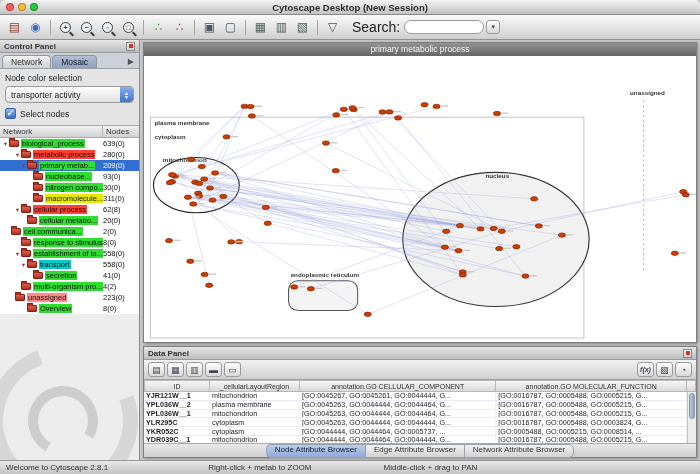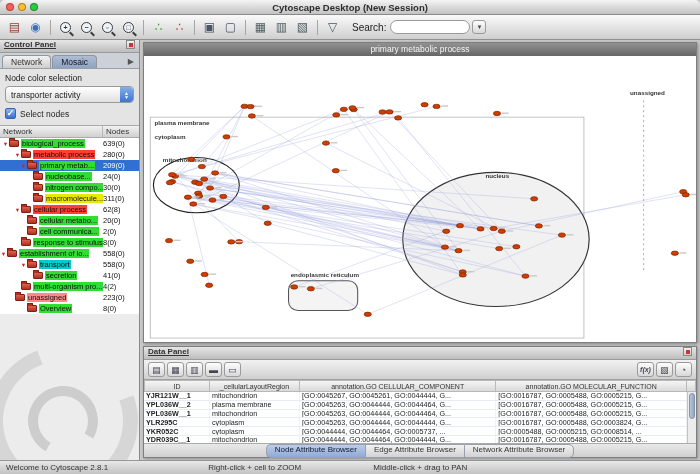--- a/index.html
+++ b/index.html
@@ -14,30 +14,30 @@
   .light.red{background:#f95f57}.light.yellow{background:#fbbd2e}.light.green{background:#2acb42}
   .titlebar-title { position:absolute; left:0; right:0; text-align:center; font-size:9.5px; font-weight:bold; color:#2e2e2e; line-height:15px; }
 
   
   .toolbar { height:25px; flex:0 0 25px; background:linear-gradient(#fafafa,#cfcfcf); border-bottom:1px solid #919191; display:flex; align-items:center; padding:0 5px; }
   .tb-icons { display:flex; align-items:center; gap:2px; }
   .tb-icon { width:19px; height:19px; display:flex; align-items:center; justify-content:center; font-size:12px; color:#444; border-radius:3px; }
   .tb-sep { width:1px; height:15px; background:#a5a5a5; margin:0 3px; }
   .mag { position:relative; width:11px; height:11px; border:1.5px solid #3c3c3c; border-radius:50%; display:flex; align-items:center; justify-content:center; font-size:7px; font-weight:bold; color:#333; background:#eef3f8; }
   .mag::after { content:""; position:absolute; width:5px; height:2px; background:#3c3c3c; bottom:-3px; right:-4px; transform:rotate(45deg); }
-  .search-label { font-size:10px; color:#222; margin-left:10px; margin-right:4px; }
+  .search-label { font-size:14px; color:#222; margin-left:10px; margin-right:4px; }
   .search-input { width:80px; height:14px; border:1px solid #999; border-radius:7px; font-size:9px; padding:0 6px; background:#fff; outline:none; font-family:"Liberation Sans",sans-serif; }
   .search-opt { width:14px; height:14px; margin-left:2px; border:1px solid #9a9a9a; border-radius:3px; background:linear-gradient(#fdfdfd,#d8d8d8); font-size:7px; color:#445; display:flex; align-items:center; justify-content:center; }
 
   
   .main { flex:1; display:flex; min-height:0; }
 
   
   .control-panel { width:140px; flex:0 0 140px; border-right:1px solid #8a8a8a; background:#e4e4e4; display:flex; flex-direction:column; min-height:0; }
-  .panel-strip { height:13px; flex:0 0 13px; background:linear-gradient(#e6e6e6,#bdbdbd); border-bottom:1px solid #9a9a9a; display:flex; align-items:flex-start; font-size:8px; font-weight:bold; color:#333; padding:0 4px;text-decoration:underline; }
+  .panel-strip { height:13px; flex:0 0 13px; background:linear-gradient(#e6e6e6,#bdbdbd); border-bottom:1px solid #9a9a9a; display:flex; align-items:center; font-size:8px; font-weight:bold; color:#333; padding:0 4px; }
   .strip-btn { margin-left:auto; width:9px; height:9px; border:1px solid #888; background:linear-gradient(#f4f4f4,#ccc); display:flex; align-items:center; justify-content:center; }
   .strip-btn .dot { width:4px; height:4px; background:#c33; }
   .cp-tabs { height:16px; flex:0 0 16px; display:flex; align-items:flex-end; background:#ccd1d7; padding:1px 2px 0; gap:1px; border-bottom:1px solid #98a0a8; }
   .cp-tab { font-size:8.5px; padding:1px 8px; border:1px solid #8f969e; border-bottom:none; border-radius:4px 4px 0 0; background:linear-gradient(#f2f2f2,#cecece); color:#333; }
   .cp-tab.active { background:linear-gradient(#b0bdd2,#8ea2c2); color:#101826; }
   .cp-tab-arrow { margin-left:auto; font-size:8px; color:#555; padding:0 3px 2px 0; }
   .cp-section { padding:4px 5px 2px; }
   .cp-label { font-size:8.5px; color:#222; margin-bottom:3px; }
   .cp-dropdown { height:17px; border:1px solid #9a9a9a; border-radius:4px; background:linear-gradient(#ffffff,#e0e0e0); display:flex; align-items:center; font-size:8.5px; padding-left:5px; color:#222; margin-bottom:4px; overflow:hidden; }
   .dd-arrows { margin-left:auto; width:13px; height:15px; background:linear-gradient(#85aeec,#3e74ce); border-radius:0 3px 3px 0; color:#fff; font-size:5px; display:flex; flex-direction:column; align-items:center; justify-content:center; line-height:4px; }
@@ -194,21 +194,21 @@
           <div class="trow selected" style="padding-left: 20px;">
             <span class="twisty">▼</span>
             <span class="folder"></span>
             <span class="chip" style="background: rgb(48, 221, 48); text-align: right;">primary metab...</span>
             <span class="tcount">209(0)</span>
           </div>
           <div class="trow" style="padding-left: 26px;">
             <span class="twisty"></span>
             <span class="folder"></span>
             <span class="chip" style="background: rgb(48, 221, 48);">nucleobase...</span>
-            <span class="tcount">24(0)</span>
+            <span class="tcount">93(0)</span>
           </div>
           <div class="trow" style="padding-left: 26px;">
             <span class="twisty"></span>
             <span class="folder"></span>
             <span class="chip" style="background: rgb(48, 221, 48);">nitrogen compo...</span>
             <span class="tcount">30(0)</span>
           </div>
           <div class="trow" style="padding-left: 26px;">
             <span class="twisty"></span>
             <span class="folder"></span>
@@ -220,33 +220,33 @@
             <span class="folder"></span>
             <span class="chip" style="background: rgb(255, 64, 51);">cellular process</span>
             <span class="tcount">62(8)</span>
           </div>
           <div class="trow" style="padding-left: 20px;">
             <span class="twisty"></span>
             <span class="folder"></span>
             <span class="chip" style="background: rgb(48, 221, 48);">cellular metabo...</span>
             <span class="tcount">20(0)</span>
           </div>
-          <div class="trow" style="padding-left: 20px;">
+          <div class="trow" style="padding-left: 4px;">
             <span class="twisty"></span>
             <span class="folder"></span>
             <span class="chip" style="background: rgb(48, 221, 48);">cell communica...</span>
             <span class="tcount">2(0)</span>
           </div>
           <div class="trow" style="padding-left: 14px;">
             <span class="twisty"></span>
             <span class="folder"></span>
             <span class="chip" style="background: rgb(48, 221, 48);">response to stimulus</span>
             <span class="tcount">8(0)</span>
           </div>
-          <div class="trow" style="">
+          <div class="trow" style="padding-left: 14px;">
             <span class="twisty">▼</span>
             <span class="folder"></span>
             <span class="chip" style="background: rgb(48, 221, 48);">establishment of lo...</span>
             <span class="tcount">558(0)</span>
           </div>
           <div class="trow" style="padding-left: 20px;">
             <span class="twisty">▼</span>
             <span class="folder"></span>
             <span class="chip" style="background: rgb(0, 204, 204);">transport</span>
             <span class="tcount">558(0)</span>
@@ -550,16 +550,16 @@
             <span class="dp-tab active">Node Attribute Browser</span>
             <span class="dp-tab">Edge Attribute Browser</span>
             <span class="dp-tab">Network Attribute Browser</span>
           </div>
       </div>
     </div>
   </div>
 
   <div class="statusbar">
     <span class="status-msg">Welcome to Cytoscape 2.8.1</span>
-    <span class="status-zoom">Right-click + cell to ZOOM</span>
+    <span class="status-zoom">Right-click + metab to ZOOM</span>
     <span class="status-pan">Middle-click + drag to PAN</span>
   </div>
 </div>
 
 </body></html>

